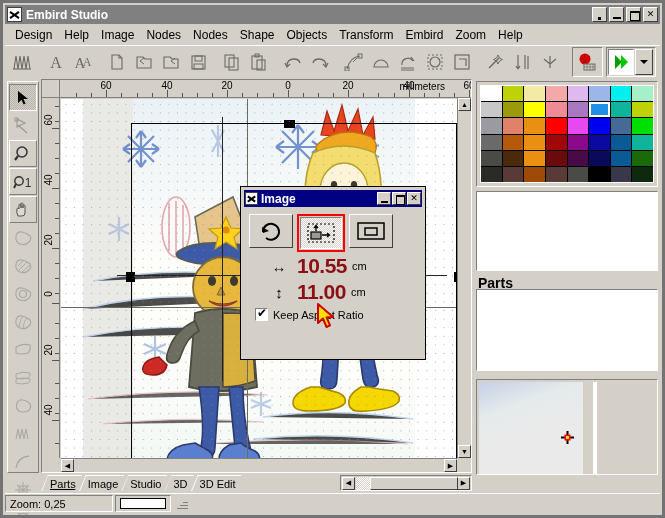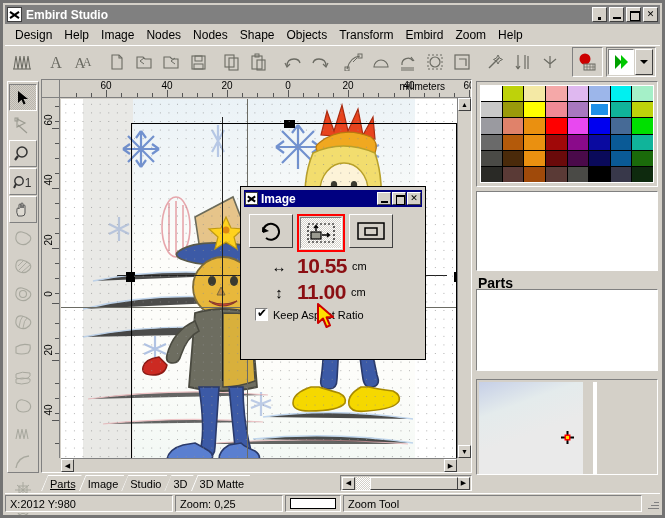--- a/index.html
+++ b/index.html
@@ -988,37 +988,35 @@
         </svg>
       </div>
     </div>
   </div>
 
   <div id="tabbar">
     <div class="tab active"><span class="tabtxt">Parts</span></div>
     <div class="tab"><span class="tabtxt">Image</span></div>
     <div class="tab"><span class="tabtxt">Studio</span></div>
     <div class="tab"><span class="tabtxt">3D</span></div>
-    <div class="tab"><span class="tabtxt">3D Matte</span></div>
+    <div class="tab"><span class="tabtxt">3D Edit</span></div>
     <div id="tabbar-scroll">
       <div class="tsb-arrow">◀</div>
       <div class="tsb-track">
           <div class="tsb-thumb"></div>
         </div>
       <div class="tsb-arrow">▶</div>
     </div>
   </div>
 
   <div id="statusbar">
-    <div class="sb-cell" id="sb-coords">X:2012  Y:980</div>
     <div class="sb-cell" id="sb-zoom">Zoom: 0,25</div>
     <div class="sb-cell" id="sb-colorbox">
         <div class="inner" style="background: rgb(255, 255, 255);"></div>
       </div>
-    <div class="sb-cell" id="sb-tool">Zoom Tool</div>
     <div id="sb-grip">
       <i style="top:11px;width:11px"></i>
         <i style="top:8px;width:8px"></i>
         <i style="top:5px;width:5px"></i>
     </div>
   </div>
 
   <div id="imgdlg">
     <div id="imgdlg-title">
       <div id="imgdlg-icon"></div>

